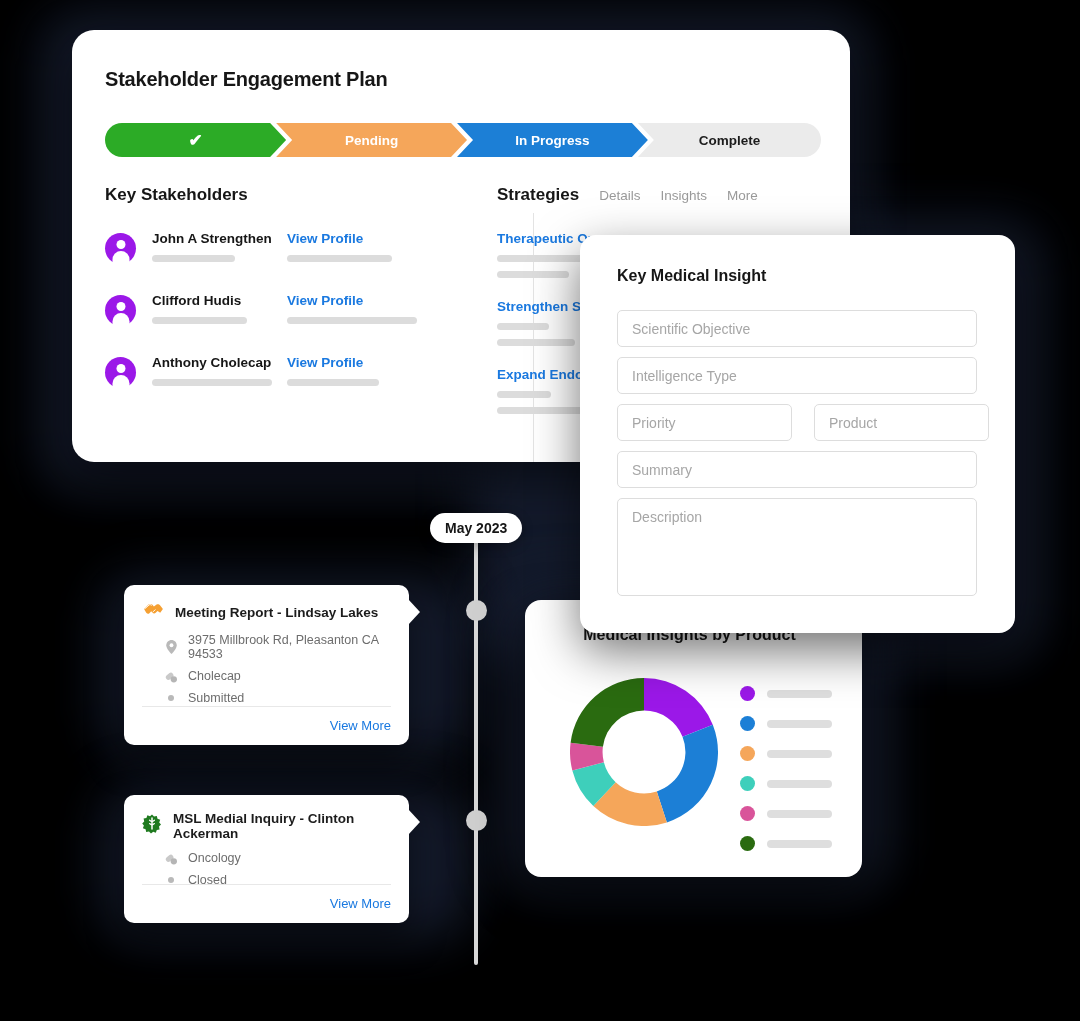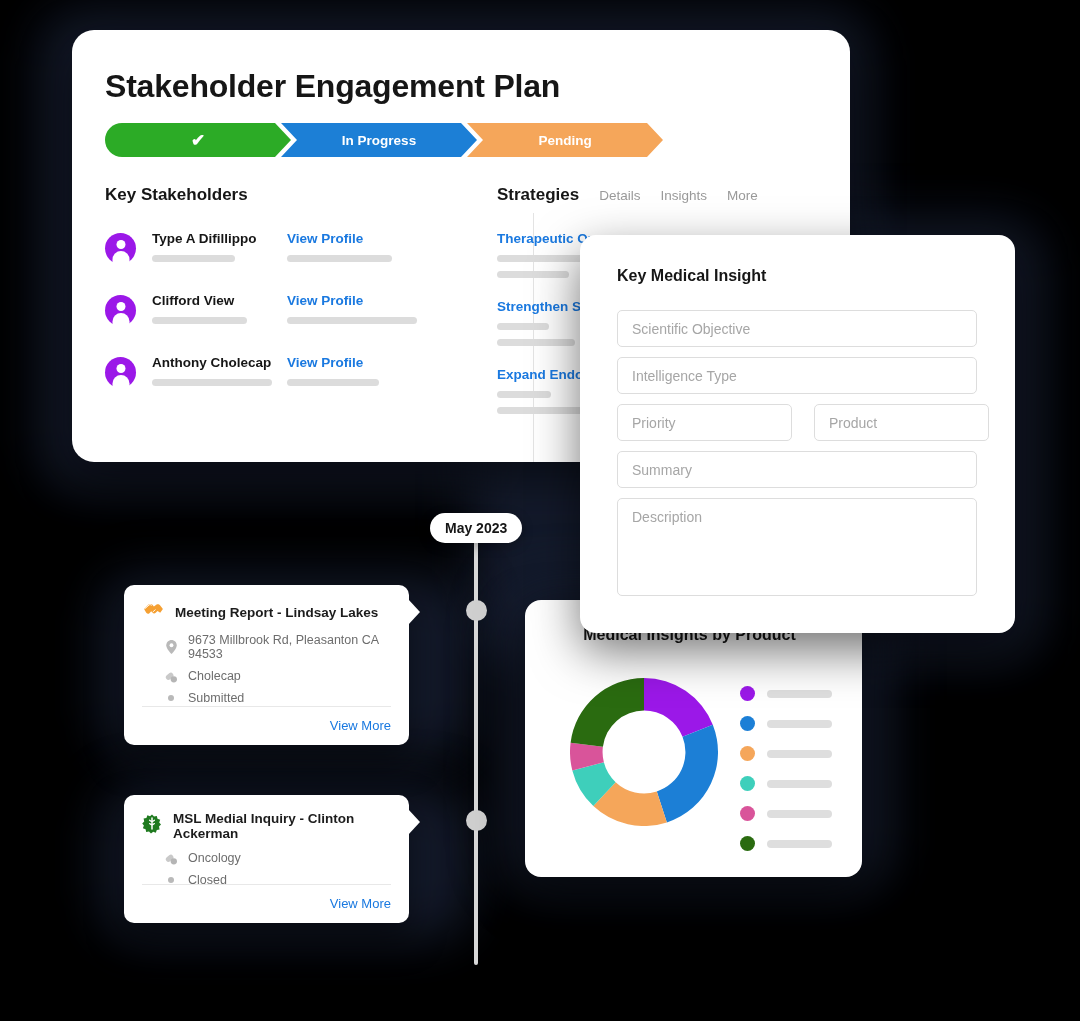--- a/index.html
+++ b/index.html
@@ -40,21 +40,21 @@
   }
 
   
   .main-panel {
     left: 72px; top: 30px; width: 778px; height: 432px;
     border-radius: 22px;
     overflow: hidden;
   }
   .page-title {
     position: absolute; left: 33px; top: 38px;
-    font-size: 32px; font-weight: bold; color: #161616;
+    font-size: 20px; font-weight: bold; color: #161616;
     letter-spacing: -.2px;
   }
 
   
   .progress {
     position: absolute; left: 33px; top: 93px;
     width: 716px; height: 34px;
     display: flex;
   }
   .chev {
@@ -244,45 +244,46 @@
   <div class="glow g5"></div>
 
   <div class="card main-panel">
 
     <div class="page-title">Stakeholder Engagement Plan</div>
 
     <div class="progress">
       <div class="chev s0">
         <span class="tick">✔</span>
       </div>
+      <div class="chev s2">Pending</div>
       <div class="chev s1">In Progress</div>
-      <div class="chev s2">Pending</div>
+      <div class="chev s3">Complete</div>
     </div>
 
     <div class="col-divider"></div>
 
     <div class="col-left">
       <div class="sect-title">Key Stakeholders</div>
 
       <div class="stk-row">
         <div class="avatar"></div>
         <div class="stk-name-col">
-          <div class="stk-name">Type A Difillippo</div>
+          <div class="stk-name">John A Strengthen</div>
           <div class="ph" style="width:83px"></div>
         </div>
         <div class="stk-link-col">
           <div class="stk-link">View Profile</div>
           <div class="ph" style="width:105px"></div>
         </div>
       </div>
 
       <div class="stk-row">
         <div class="avatar"></div>
         <div class="stk-name-col">
-          <div class="stk-name">Clifford View</div>
+          <div class="stk-name">Clifford Hudis</div>
           <div class="ph" style="width:95px"></div>
         </div>
         <div class="stk-link-col">
           <div class="stk-link">View Profile</div>
           <div class="ph" style="width:130px"></div>
         </div>
       </div>
 
       <div class="stk-row">
         <div class="avatar"></div>
@@ -341,21 +342,21 @@
       <span class="tl-head-text">Meeting Report - Lindsay Lakes</span>
     </div>
     <div class="tl-meta">
       <div class="tl-meta-row">
         <span class="mi">
           <svg width="11" height="14" viewBox="0 0 12 16">
             <path d="M6 0 C2.7 0 0 2.7 0 6 C0 10.5 6 16 6 16 C6 16 12 10.5 12 6 C12 2.7 9.3 0 6 0 Z" fill="#b9b9b9"></path>
             <circle cx="6" cy="6" r="2.2" fill="#ffffff"></circle>
           </svg>
         </span>
-        <span>9673 Millbrook Rd, Pleasanton CA 94533</span>
+        <span>3975 Millbrook Rd, Pleasanton CA 94533</span>
       </div>
       <div class="tl-meta-row">
         <span class="mi">
           <svg width="13" height="13" viewBox="0 0 14 14">
             <rect x="0.5" y="4" width="9" height="5.6" rx="2.8" fill="#c9c9c9" transform="rotate(-40 5 6.8)"></rect>
             <circle cx="9.5" cy="10" r="3.4" fill="#b5b5b5"></circle>
           </svg>
         </span>
         <span>Cholecap</span>
       </div>

